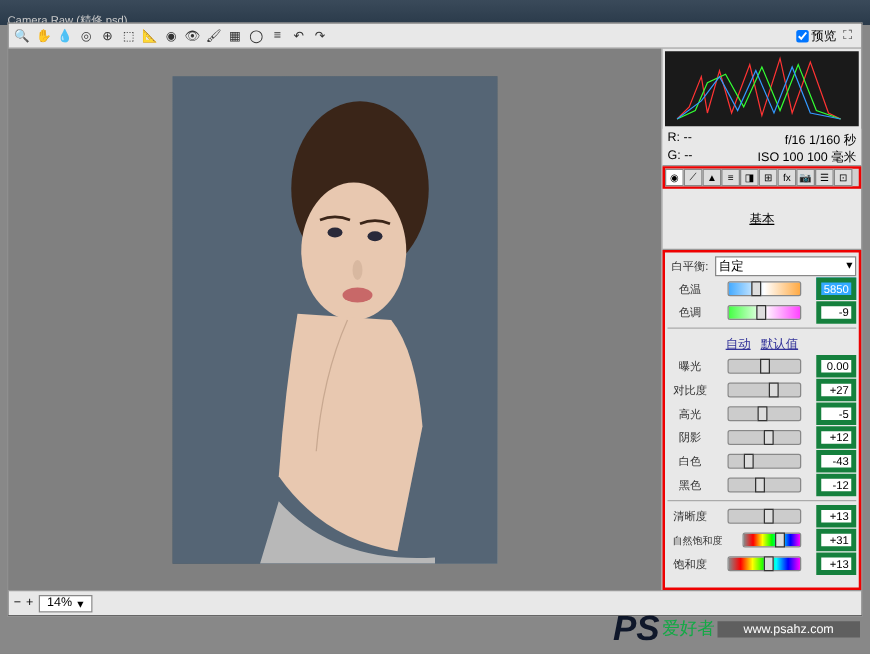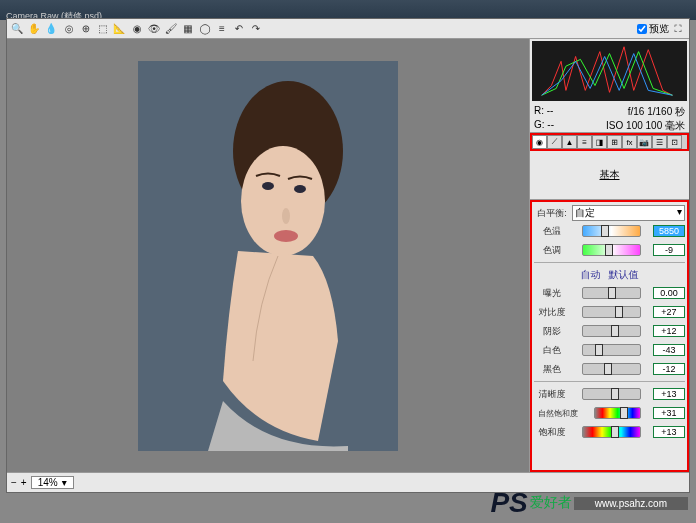--- a/index.html
+++ b/index.html
@@ -24,27 +24,27 @@
 .tab.active{background:#fff}
 .panel-title{text-align:center;font-size:10px;padding:17px;border-bottom:1px solid #999;text-decoration:underline}
 .sliders{flex:1;border:2px solid #e00;padding:2px;overflow-y:auto}
 .slider-row{display:flex;align-items:center;height:18px;gap:12px;margin-bottom:1px}
 .slider-label{width:36px;font-size:9px;text-align:center;color:#333}
 .slider-track{flex:1;height:12px;position:relative;background:linear-gradient(to right,#ccc,#ccc);border:1px solid #888;border-radius:2px}
 .slider-track.temp{background:linear-gradient(to right,#4af,#fff,#fa4)}
 .slider-track.tint{background:linear-gradient(to right,#4f4,#fff,#f4f)}
 .slider-track.sat{background:linear-gradient(to right,#888,#f00,#ff0,#0f0,#0ff,#00f,#f0f)}
 .slider-thumb{position:absolute;width:8px;height:12px;background:#ddd;border:1px solid #333;top:-1px;transform:translateX(-50%)}
-.slider-value{width:32px;font-size:9px;text-align:center;border:1px solid #15803d;background:#fff;padding:0 2px}
+.slider-value{width:32px;font-size:9px;text-align:right;border:4px solid #15803d;background:#fff;padding:0 2px}
 .slider-value.selected{background:#3af;color:#fff}
 .wb-row{display:flex;align-items:center;height:18px;gap:2px}
 .wb-select{flex:1;border:1px solid #888;background:#fff;font-size:9px;padding:0 2px;display:flex;justify-content:space-between}
 .divider{height:1px;background:#aaa;margin:3px 0}
 .auto-row{display:flex;justify-content:center;gap:8px;font-size:9px;padding:2px}
-.auto-row span{color:#339}
+.auto-row span{text-decoration:underline;color:#339}
 .bottom-bar{height:20px;background:#e8e8e8;border-top:1px solid #999;display:flex;align-items:center;padding:0 4px;gap:4px}
 .zoom-box{border:1px solid #888;padding:0 6px;background:#fff;font-size:9px;display:flex;align-items:center;gap:4px}
 .watermark{position:absolute;bottom:4px;right:8px;display:flex;align-items:center;gap:2px}
 .watermark .ps{color:#0f172a;font-weight:bold;font-size:28px;font-style:italic}
 .watermark .txt{color:#1a4;font-size:14px}
 .watermark .url{color:#fff;font-size:10px;background:rgba(0,0,0,0.3);padding:1px 21px}
 </style>
 </head>
 <body>
 
@@ -164,20 +164,27 @@
           <span class="slider-value">0.00</span>
         </div>
         <div class="slider-row">
           <span class="slider-label">对比度</span>
           <div class="slider-track">
               <div class="slider-thumb" style="left:63%"></div>
             </div>
           <span class="slider-value">+27</span>
         </div>
         <div class="slider-row">
+          <span class="slider-label">高光</span>
+          <div class="slider-track">
+              <div class="slider-thumb" style="left:47%"></div>
+            </div>
+          <span class="slider-value">-5</span>
+        </div>
+        <div class="slider-row">
           <span class="slider-label">阴影</span>
           <div class="slider-track">
               <div class="slider-thumb" style="left:56%"></div>
             </div>
           <span class="slider-value">+12</span>
         </div>
         <div class="slider-row">
           <span class="slider-label">白色</span>
           <div class="slider-track">
               <div class="slider-thumb" style="left:28%"></div>

